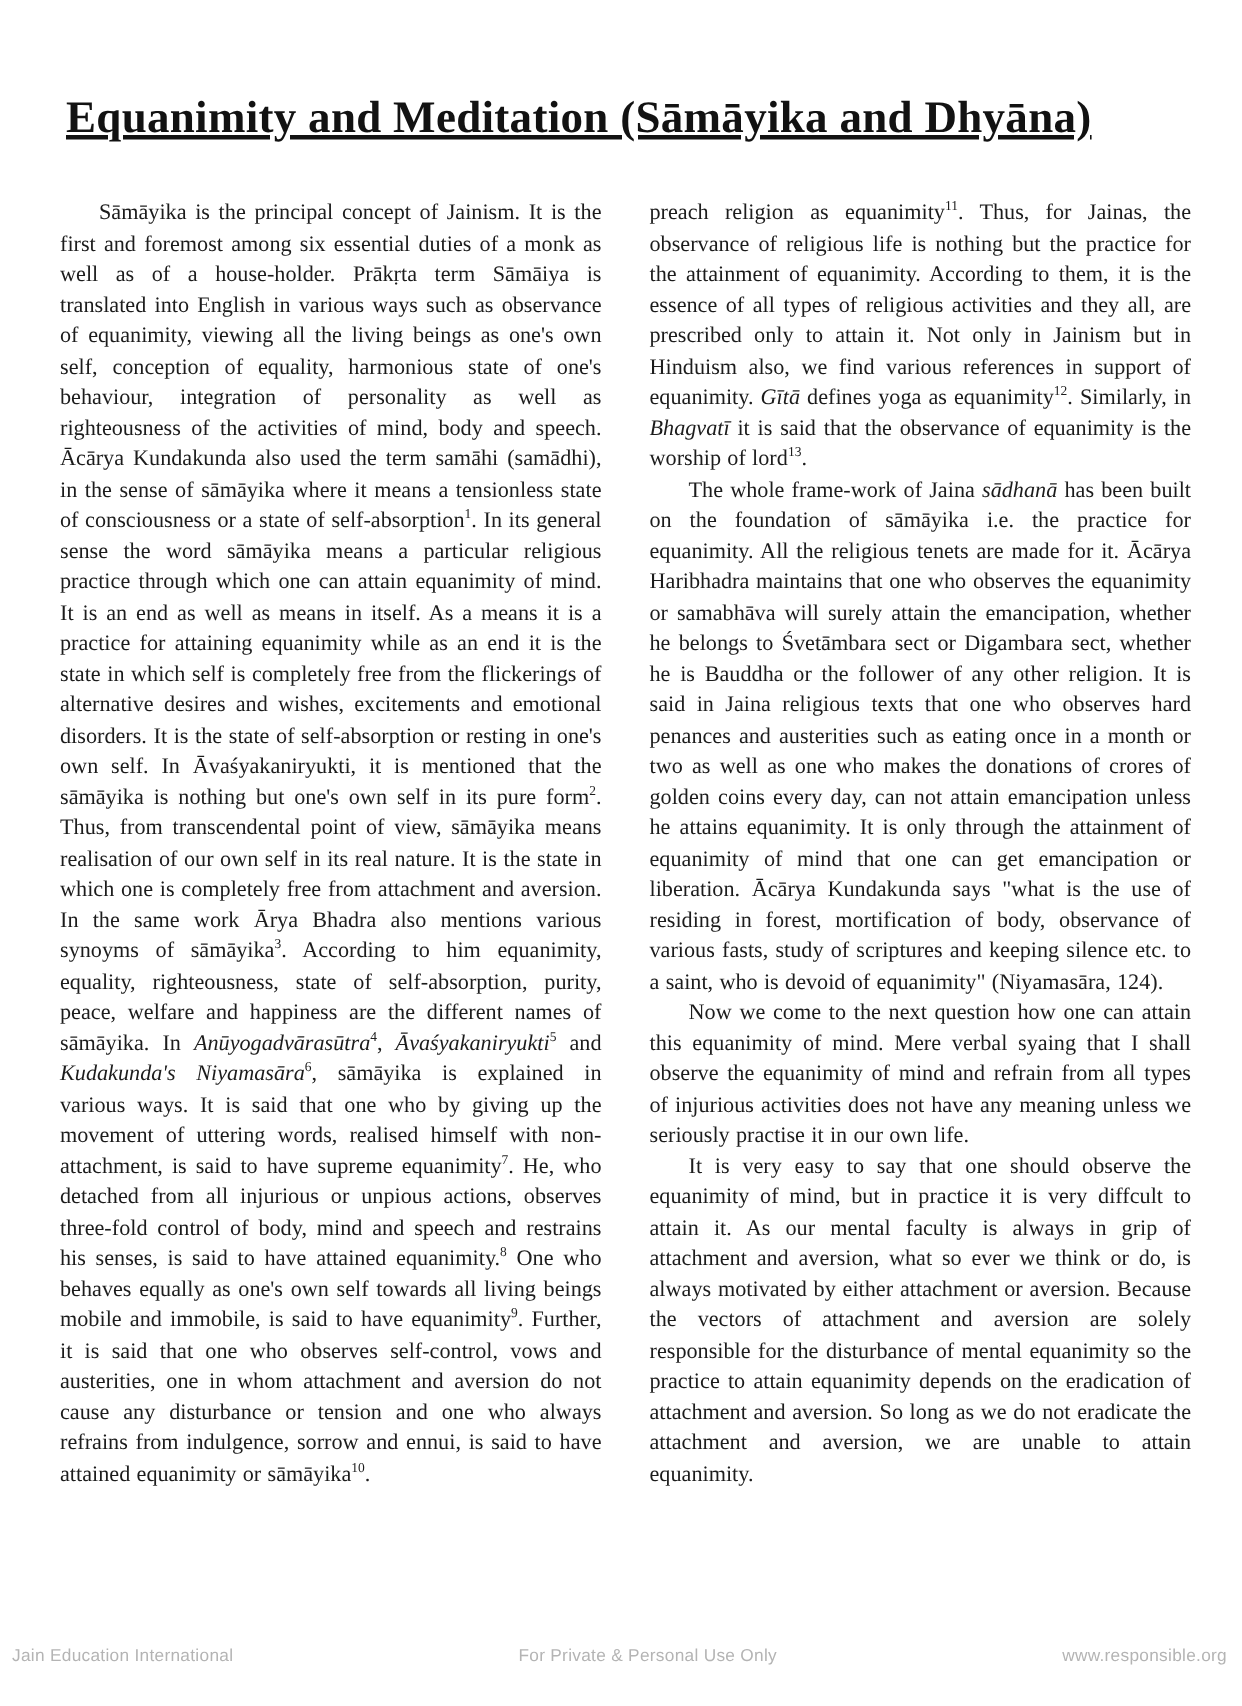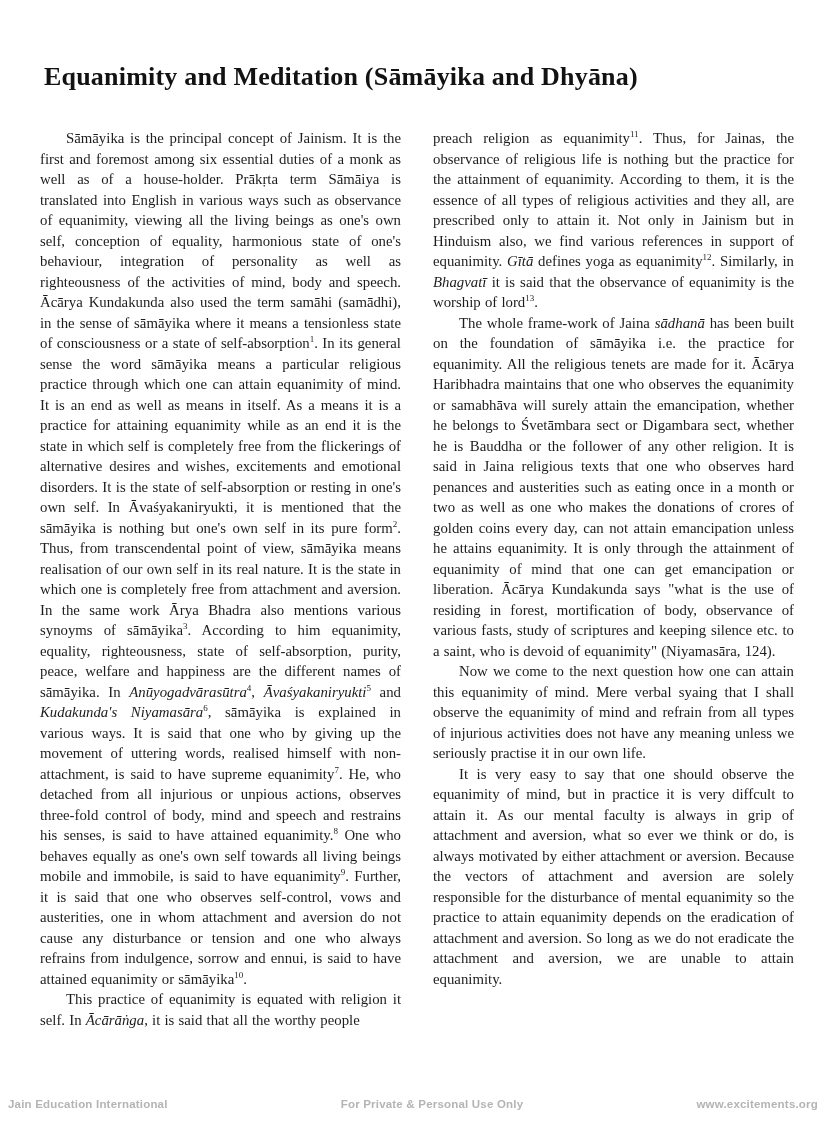--- a/index.html
+++ b/index.html
@@ -7,25 +7,26 @@
     position: relative;
     width: 828px;
     height: 1137px;
     background: #ffffff;
     overflow: hidden;
     font-family: "Liberation Serif", serif;
   }
   .title {
     margin: 0;
     padding: 62px 0 0 44px;
-    font-size: 26px;
+    font-size: 30px;
     font-weight: bold;
     color: #121212;
     letter-spacing: 0.2px;
     font-family: "Liberation Serif", serif;
+    text-decoration: underline;
   }
   .columns {
     display: flex;
     gap: 32px;
     margin: 36px 34px 0 40px;
   }
   .col { flex: 1; }
   .para {
     margin: 0;
     text-align: justify;
@@ -47,38 +48,36 @@
     left: 8px;
     right: 10px;
     top: 1098px;
     display: flex;
     justify-content: space-between;
     align-items: baseline;
     font-family: "Liberation Sans", sans-serif;
     font-size: 11.5px;
     color: #b4b4b4;
     letter-spacing: 0.2px;
-    font-weight: bold;
   }
 </style>
 </head>
 <body>
 
 <div class="page">
   <h1 class="title">Equanimity and Meditation (Sāmāyika and Dhyāna)</h1>
   <div class="columns">
     <div class="col">
         <p class="para"><span>Sāmāyika is the principal concept of Jainism. It is the first and foremost among six essential duties of a monk as well as of a house-holder. Prākṛta term Sāmāiya is translated into English in various ways such as observance of equanimity, viewing all the living beings as one's own self, conception of equality, harmonious state of one's behaviour, integration of personality as well as righteousness of the activities of mind, body and speech. Ācārya Kundakunda also used the term samāhi (samādhi), in the sense of sāmāyika where it means a tensionless state of consciousness or a state of self-absorption</span><sup>1</sup><span>. In its general sense the word sāmāyika means a particular religious practice through which one can attain equanimity of mind. It is an end as well as means in itself. As a means it is a practice for attaining equanimity while as an end it is the state in which self is completely free from the flickerings of alternative desires and wishes, excitements and emotional disorders. It is the state of self-absorption or resting in one's own self. In Āvaśyakaniryukti, it is mentioned that the sāmāyika is nothing but one's own self in its pure form</span><sup>2</sup><span>. Thus, from transcendental point of view, sāmāyika means realisation of our own self in its real nature. It is the state in which one is completely free from attachment and aversion. In the same work Ārya Bhadra also mentions various synoyms of sāmāyika</span><sup>3</sup><span>. According to him equanimity, equality, righteousness, state of self-absorption, purity, peace, welfare and happiness are the different names of sāmāyika. In </span><em>Anūyogadvārasūtra</em><sup>4</sup><span>, </span><em>Āvaśyakaniryukti</em><sup>5</sup><span> and </span><em>Kudakunda's Niyamasāra</em><sup>6</sup><span>, sāmāyika is explained in various ways. It is said that one who by giving up the movement of uttering words, realised himself with non-attachment, is said to have supreme equanimity</span><sup>7</sup><span>. He, who detached from all injurious or unpious actions, observes three-fold control of body, mind and speech and restrains his senses, is said to have attained equanimity.</span><sup>8</sup><span> One who behaves equally as one's own self towards all living beings mobile and immobile, is said to have equanimity</span><sup>9</sup><span>. Further, it is said that one who observes self-control, vows and austerities, one in whom attachment and aversion do not cause any disturbance or tension and one who always refrains from indulgence, sorrow and ennui, is said to have attained equanimity or sāmāyika</span><sup>10</sup><span>.</span></p>
-        <p class="para"><span>This practice of equanimity is equated with religion it self. In </span><em>Ācārāṅga</em><span>, it is said that all the worthy people</span></p>
       </div>
     <div class="col">
         <p class="para no-indent"><span>preach religion as equanimity</span><sup>11</sup><span>. Thus, for Jainas, the observance of religious life is nothing but the practice for the attainment of equanimity. According to them, it is the essence of all types of religious activities and they all, are prescribed only to attain it. Not only in Jainism but in Hinduism also, we find various references in support of equanimity. </span><em>Gītā</em><span> defines yoga as equanimity</span><sup>12</sup><span>. Similarly, in </span><em>Bhagvatī</em><span> it is said that the observance of equanimity is the worship of lord</span><sup>13</sup><span>.</span></p>
         <p class="para"><span>The whole frame-work of Jaina </span><em>sādhanā</em><span> has been built on the foundation of sāmāyika i.e. the practice for equanimity. All the religious tenets are made for it. Ācārya Haribhadra maintains that one who observes the equanimity or samabhāva will surely attain the emancipation, whether he belongs to Śvetāmbara sect or Digambara sect, whether he is Bauddha or the follower of any other religion. It is said in Jaina religious texts that one who observes hard penances and austerities such as eating once in a month or two as well as one who makes the donations of crores of golden coins every day, can not attain emancipation unless he attains equanimity. It is only through the attainment of equanimity of mind that one can get emancipation or liberation. Ācārya Kundakunda says "what is the use of residing in forest, mortification of body, observance of various fasts, study of scriptures and keeping silence etc. to a saint, who is devoid of equanimity" (Niyamasāra, 124).</span></p>
         <p class="para"><span>Now we come to the next question how one can attain this equanimity of mind. Mere verbal syaing that I shall observe the equanimity of mind and refrain from all types of injurious activities does not have any meaning unless we seriously practise it in our own life.</span></p>
         <p class="para"><span>It is very easy to say that one should observe the equanimity of mind, but in practice it is very diffcult to attain it. As our mental faculty is always in grip of attachment and aversion, what so ever we think or do, is always motivated by either attachment or aversion. Because the vectors of attachment and aversion are solely responsible for the disturbance of mental equanimity so the practice to attain equanimity depends on the eradication of attachment and aversion. So long as we do not eradicate the attachment and aversion, we are unable to attain equanimity.</span></p>
       </div>
   </div>
   <div class="footer">
     <span>Jain Education International</span>
     <span>For Private &amp; Personal Use Only</span>
-    <span>www.excitements.org</span>
+    <span>www.responsible.org</span>
   </div>
 </div>
 
 </body></html>

